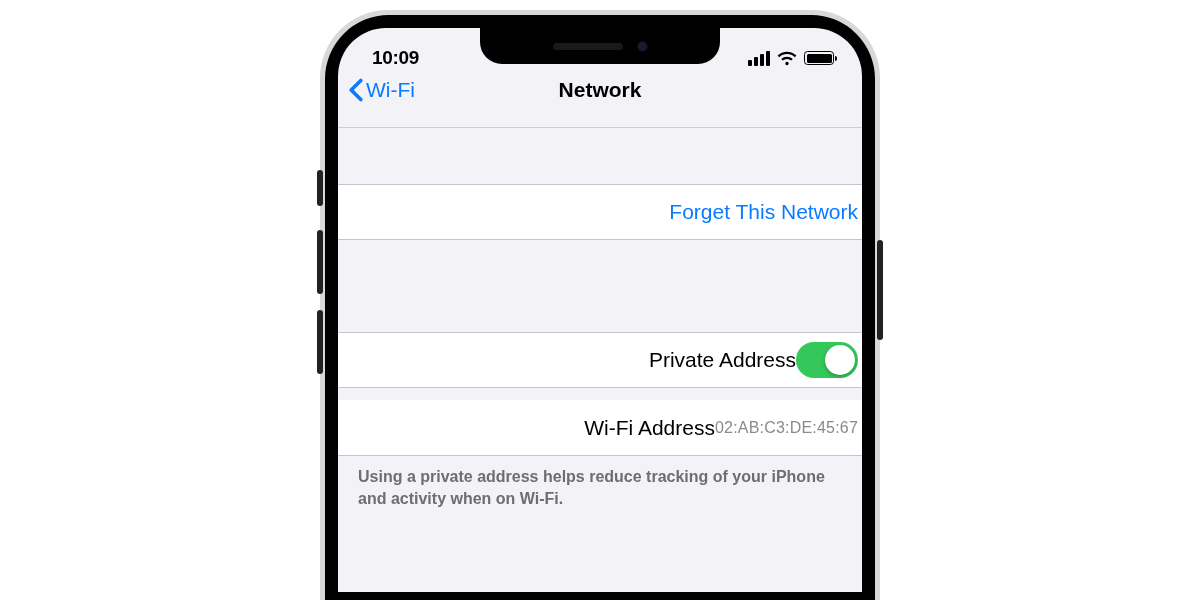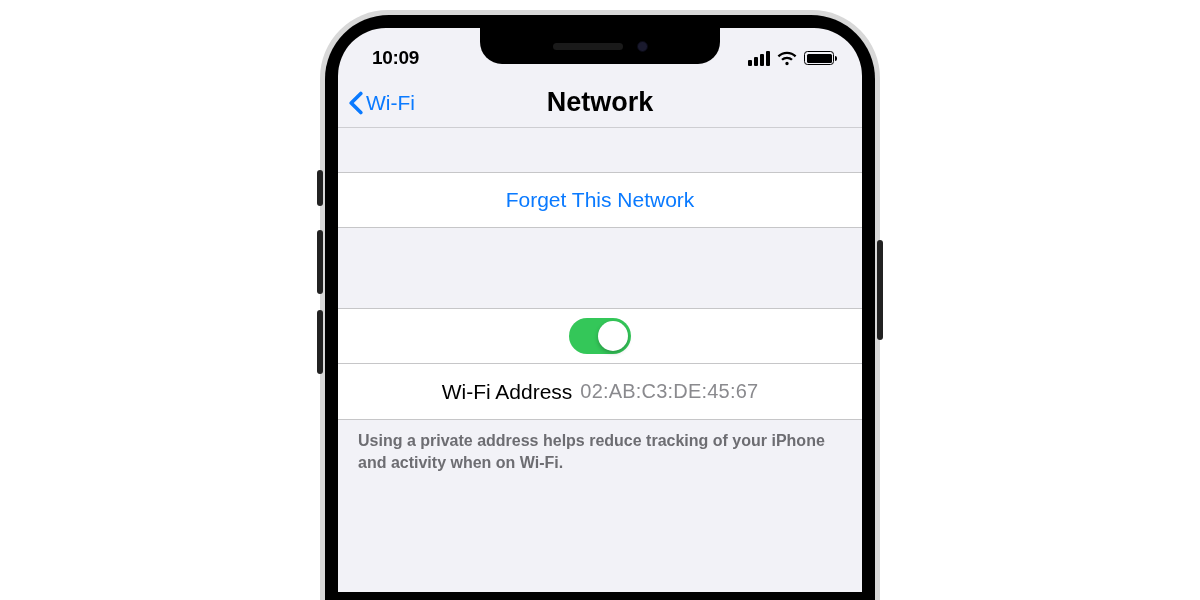--- a/index.html
+++ b/index.html
@@ -98,55 +98,56 @@
       position: relative; padding: 1.5px;
     }
     .battery::after {
       content:''; position:absolute; right:-4px; top:4px;
       width:2.5px; height:5px; background:#000; border-radius:0 2px 2px 0;
     }
     .battery-fill { width: 100%; height: 100%; background:#000; border-radius:1.5px; }
     .nav-bar {
       height: 50px;
       display: flex;
-      align-items: center;
+      align-items: flex-start;
       justify-content: center;
       position: relative;
       background: #f2f2f7;
       border-bottom: 1px solid rgba(0,0,0,0.15);
     }
     .back {
       position: absolute;
       left: 10px;
       display: flex;
       align-items: center;
       color: #0a7aff;
       font-size: 21px;
       font-weight: 400;
       cursor: pointer;
     }
     .chevron-left svg { display:block; margin-right:2px; }
-    .nav-title { font-size: 27px; font-weight: 600; color:#000; }
+    .nav-title { font-size: 21px; font-weight: 600; color:#000; }
     .section-gap { height: 44px; }
     .section-gap.small { height: 40px; }
     .row {
       background: #ffffff;
       min-height: 56px;
-      padding: 0 37px;
-      display: flex;
-      align-items: center;
-      justify-content: center;
+      padding: 0 4px;
+      display: flex;
+      align-items: center;
+      justify-content: flex-end;
       font-size: 21px;
       color: #000;
       border-top: 0.5px solid rgba(60,60,67,0.29);
       border-bottom: 0.5px solid rgba(60,60,67,0.29);
-    }
-    .row + .row { border-top: none; gap: 8px; }
+      margin-top: 12px;
+    }
+    .row + .row { border-top: none; }
     .row.link { color: #0a7aff; cursor:pointer; }
-    .row .value { color: #8a8a8e; font-size: 20px; letter-spacing: 0.2px;}
+    .row .value { color: #8a8a8e; font-size: 16px; letter-spacing: 0.2px;}
     .toggle {
       width: 62px; height: 36px;
       background: #34c759;
       border-radius: 18px;
       position: relative;
       cursor: pointer;
     }
     .toggle .knob {
       position:absolute; right:3px; top:3px;
       width:30px; height:30px; background:#fff; border-radius:50%;
@@ -212,20 +213,21 @@
       <div class="row link">
         <span>Forget This Network</span>
       </div>
 
       <div class="section-gap small"></div>
 
 
       <div class="section-gap small"></div>
 
       <div class="row">
+        <span>Private Address</span>
         <div class="toggle">
             <div class="knob"></div>
           </div>
       </div>
       <div class="row">
         <span>Wi-Fi Address</span>
         <span class="value">02:AB:C3:DE:45:67</span>
       </div>
 
       <div class="footer-text">Using a private address helps reduce tracking of your iPhone and activity when on Wi-Fi.</div>

